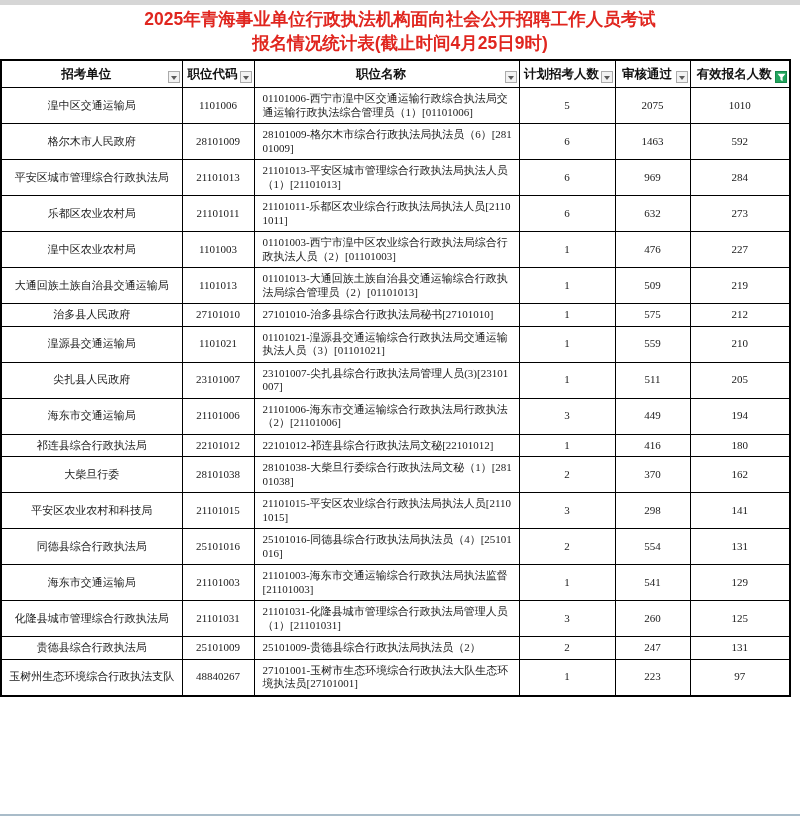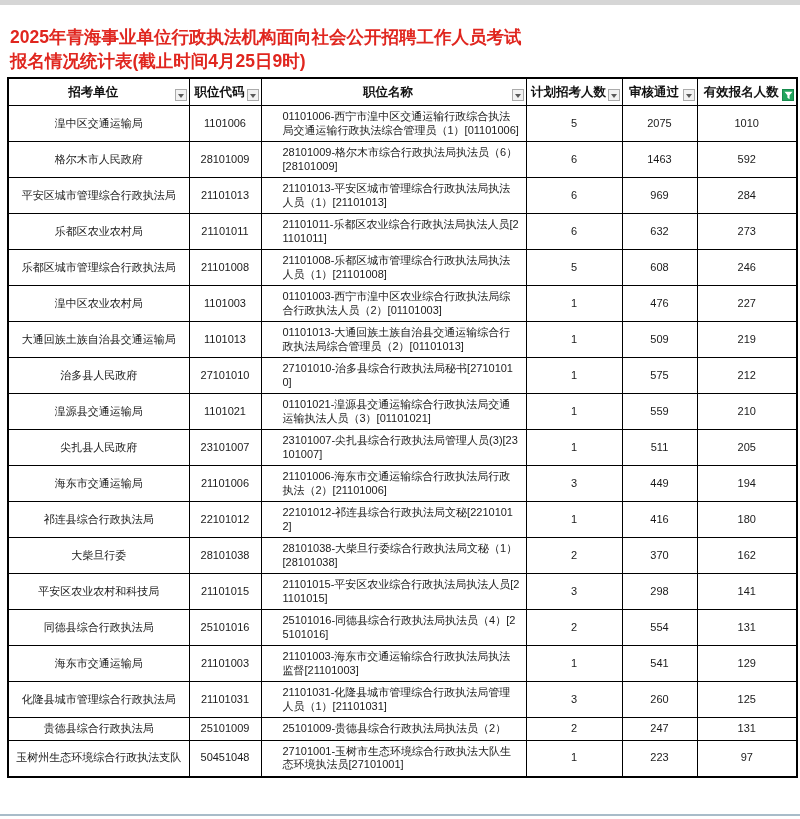--- a/index.html
+++ b/index.html
@@ -2,36 +2,36 @@
 <html><head>
 <meta charset="utf-8">
 <style>
   html,body{margin:0;padding:0;background:#fff;}
   .page{
     position:relative;width:800px;height:819px;overflow:hidden;background:#fff;
     font-family:"Liberation Sans","DejaVu Sans",sans-serif;
   }
   .top-strip{height:5px;background:#d6d6d6;}
   .title{
-    text-align:left;font-weight:bold;font-size:17.5px;line-height:24px;
-    color:#e0261f;margin:20px 10px 4px;
-  }
-  .table-wrap{margin:0 7px;}
+    text-align:center;font-weight:bold;font-size:17.5px;line-height:24px;
+    color:#e0261f;margin:2px 10px 4px;
+  }
+  .table-wrap{margin:0 0;font-family:Liberation Serif, serif;}
   table{
     border-collapse:collapse;table-layout:fixed;width:789px;
     border:2px solid #000;background:#fff;
   }
   th,td{border:1px solid #000;overflow:hidden;}
   th{
     position:relative;height:24px;font-size:12.5px;font-weight:bold;color:#111;
     text-align:center;padding:1px 13px 1px 2px;
   }
   td{font-size:11px;line-height:13.5px;color:#1a1a1a;padding:4px 3px;word-break:break-all;}
   td.c{text-align:center;}
-  td.l{text-align:left;padding:4px 6px 4px 21px;}
+  td.l{text-align:left;padding:4px 6px 4px 8px;}
   .filter-btn{
     position:absolute;right:2px;bottom:4px;width:12px;height:12px;
     background:#f2f2f2;border:1px solid #ababab;box-sizing:border-box;
     display:inline-flex;align-items:center;justify-content:center;cursor:pointer;
   }
   .filter-btn .tri{
     width:0;height:0;border-left:3px solid transparent;border-right:3px solid transparent;
     border-top:4px solid #5a5a5a;margin-top:1px;
   }
   .filter-btn.green{background:#21a45d;border-color:#178a4c;}
@@ -111,28 +111,20 @@
           </tr>
           <tr>
             <td class="c">乐都区农业农村局</td>
             <td class="c">21101011</td>
             <td class="l">21101011-乐都区农业综合行政执法局执法人员[21101011]</td>
             <td class="c">6</td>
             <td class="c">632</td>
             <td class="c">273</td>
           </tr>
           <tr>
-            <td class="c">乐都区城市管理综合行政执法局</td>
-            <td class="c">21101008</td>
-            <td class="l">21101008-乐都区城市管理综合行政执法局执法人员（1）[21101008]</td>
-            <td class="c">5</td>
-            <td class="c">608</td>
-            <td class="c">246</td>
-          </tr>
-          <tr>
             <td class="c">湟中区农业农村局</td>
             <td class="c">1101003</td>
             <td class="l">01101003-西宁市湟中区农业综合行政执法局综合行政执法人员（2）[01101003]</td>
             <td class="c">1</td>
             <td class="c">476</td>
             <td class="c">227</td>
           </tr>
           <tr>
             <td class="c">大通回族土族自治县交通运输局</td>
             <td class="c">1101013</td>
@@ -224,21 +216,21 @@
           <tr>
             <td class="c">贵德县综合行政执法局</td>
             <td class="c">25101009</td>
             <td class="l">25101009-贵德县综合行政执法局执法员（2）</td>
             <td class="c">2</td>
             <td class="c">247</td>
             <td class="c">131</td>
           </tr>
           <tr>
             <td class="c">玉树州生态环境综合行政执法支队</td>
-            <td class="c">50451048</td>
+            <td class="c">48840267</td>
             <td class="l">27101001-玉树市生态环境综合行政执法大队生态环境执法员[27101001]</td>
             <td class="c">1</td>
             <td class="c">223</td>
             <td class="c">97</td>
           </tr>
         </tbody>
     </table>
   </div>
 
   <div class="bottom-strip"></div>

